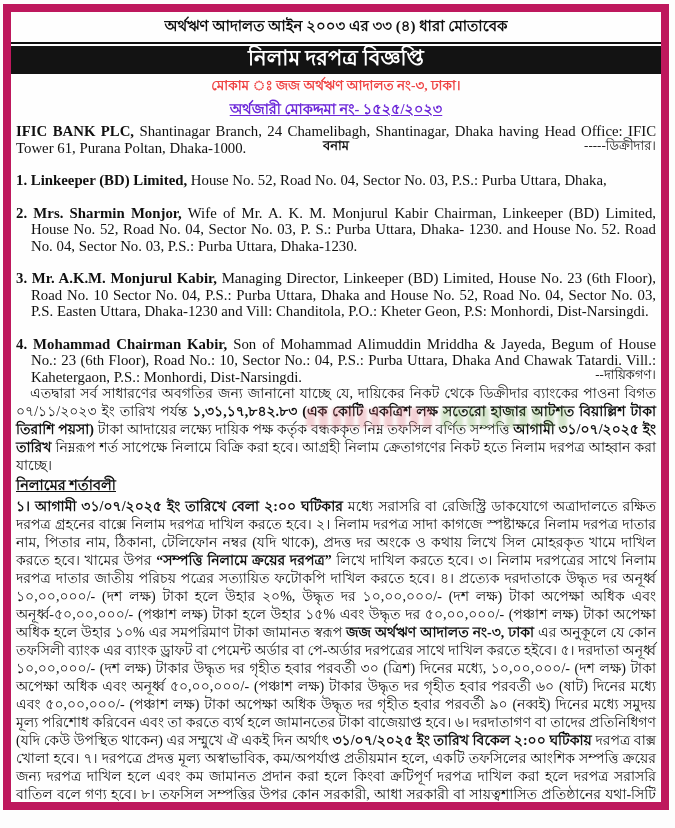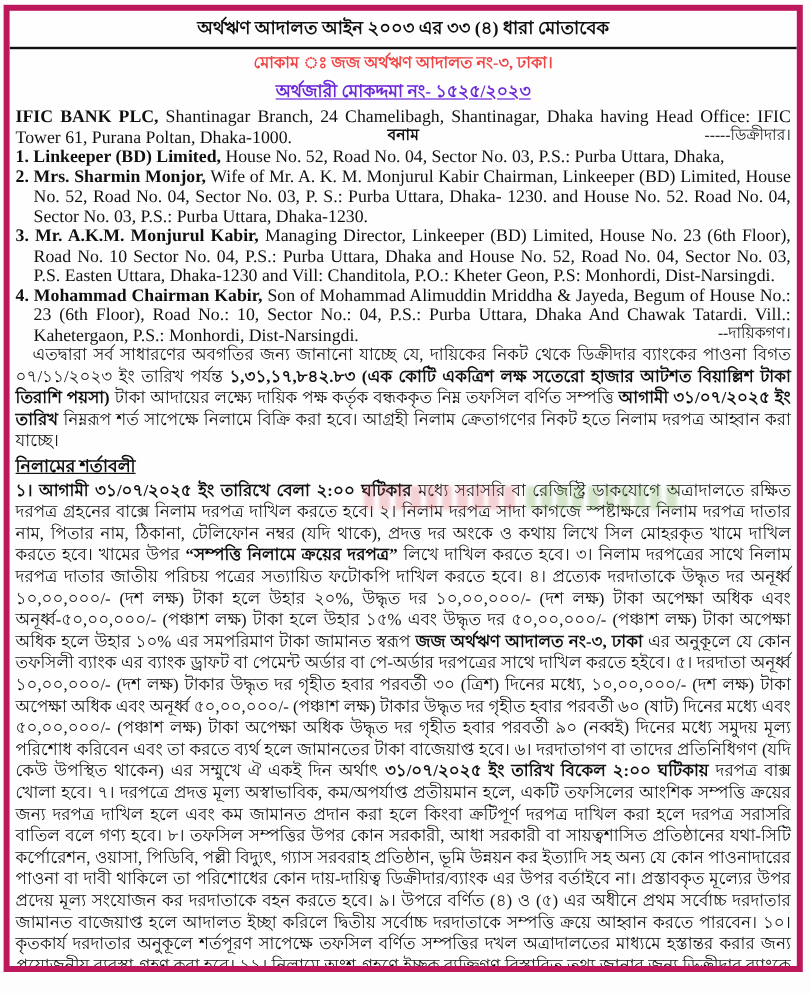--- a/index.html
+++ b/index.html
@@ -1,36 +1,36 @@
 <!DOCTYPE html>
 <html><head>
 <meta charset="utf-8">
 <style>
   html,body{margin:0;padding:0;background:#fdfdfd;}
   .page{width:675px;height:828px;background:#fdfdfd;box-sizing:border-box;position:relative;overflow:hidden;}
   .doc{position:absolute;left:3px;top:4px;width:666px;height:806px;box-sizing:border-box;
-       border:5px solid #be185d;background:#fefefe;overflow:hidden;}
+       border:8px solid #be185d;background:#fefefe;overflow:hidden;}
   .act-line{border-bottom:2px solid #101010;text-align:center;font-weight:700;font-size:15px;
        padding:2px 0 3px;font-family:"Liberation Serif",serif;color:#101010;}
   .banner{background:#131313;color:#ffffff;text-align:center;font-weight:700;font-size:21px;
        line-height:1.05;padding:1px 0 5px;margin-top:2px;font-family:"Liberation Serif",serif;}
   .court-line{text-align:center;font-weight:700;font-size:13.5px;margin-top:1px;color:#ef4444;
        font-family:"Liberation Serif",serif;}
   .case-line{text-align:center;font-weight:700;font-size:14.5px;text-decoration:underline;
        color:#6d28d9;font-family:"Liberation Serif",serif;margin-bottom:1px;}
   .body{padding:0 5px;color:#101010;}
   p{margin:0;}
   .en{font-family:"Liberation Serif",serif;font-size:14.8px;line-height:16.5px;text-align:justify;}
   .bn{font-family:"Liberation Serif",serif;font-size:14px;line-height:18px;text-align:justify;}
   .b{font-weight:700;}
   .plaintiff-wrap{position:relative;}
   .versus{position:absolute;bottom:1px;left:50%;transform:translateX(-50%);
        font-size:13px;font-weight:700;}
   .decree{position:absolute;bottom:1px;right:0;font-size:13px;}
-  .defendant{padding-left:15px;text-indent:-15px;}
+  .defendant{padding-left:15px;text-indent:-15px;margin-top:16px;}
   .def4-wrap{position:relative;}
   .debtors{position:absolute;bottom:1px;right:0;font-size:13px;margin-top:30px;}
   .intro{text-indent:14px;}
   .terms-title-row{text-align:left;margin-top:-1px;}
   .terms-title{font-weight:700;text-decoration:underline;font-size:14.5px;
        font-family:"Liberation Serif",serif;}
   .watermark{position:absolute;left:295px;top:390px;width:266px;height:32px;opacity:.28;
        filter:blur(1.5px);pointer-events:none;display:flex;align-items:center;gap:4px;}
   .wm-red{flex:1;height:20px;border-radius:4px;
        background:repeating-linear-gradient(90deg,#d95f6e 0 9px,transparent 9px 13px);}
@@ -38,20 +38,21 @@
        background:repeating-linear-gradient(90deg,#6fa84f 0 9px,transparent 9px 13px);}
 </style>
 </head>
 <body>
 
 <div class="page">
   <div class="doc">
 
     <div class="act-line">অর্থঋণ আদালত আইন ২০০৩ এর ৩৩ (৪) ধারা মোতাবেক</div>
 
+    <div class="banner">নিলাম দরপত্র বিজ্ঞপ্তি</div>
 
     <div class="court-line">মোকাম ঃ জজ অর্থঋণ আদালত নং-৩, ঢাকা।</div>
     <div class="case-line">অর্থজারী মোকদ্দমা নং- ১৫২৫/২০২৩</div>
 
     <div class="body">
 
       <div class="plaintiff-wrap">
         <p class="en"><span class="b">IFIC BANK PLC,</span><span> Shantinagar Branch, 24 Chamelibagh, Shantinagar, Dhaka having Head Office: IFIC Tower 61, Purana Poltan, Dhaka-1000.</span></p>
         <span class="versus bn">বনাম</span>
         <span class="decree bn">-----ডিক্রীদার।</span>

